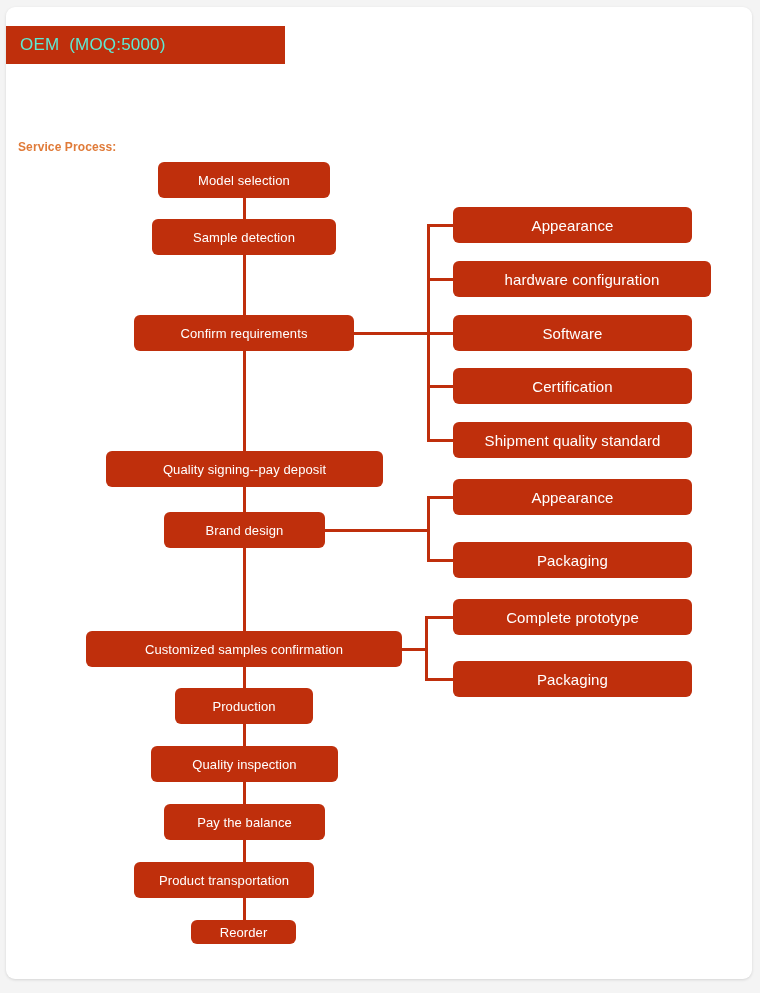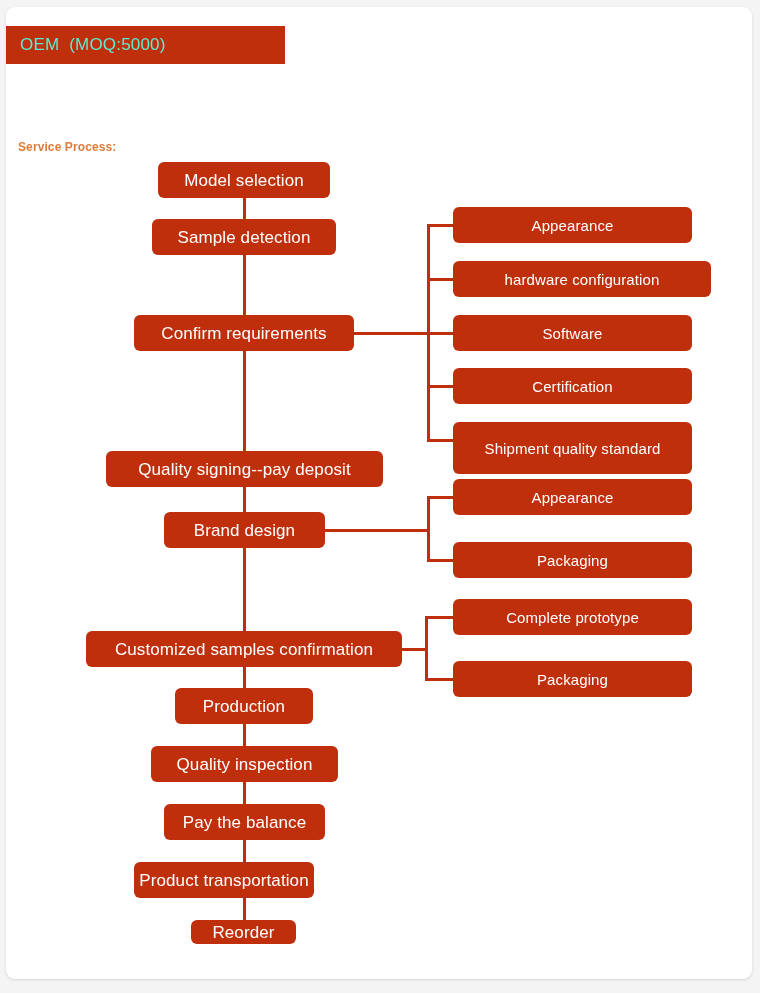--- a/index.html
+++ b/index.html
@@ -68,21 +68,21 @@
 
   .node {
     position: absolute;
     background: #bf2f0c;
     border-radius: 6px;
     color: #ffffff;
     display: flex;
     align-items: center;
     justify-content: center;
     box-sizing: border-box;
-    font-size: 17px;
+    font-size: 13px;
     line-height: 1;
     white-space: nowrap;
     letter-spacing: 0.1px;
     z-index: 2;
   }
   .node.sub {
     font-size: 15px;
   }
 
   .line {
@@ -159,21 +159,21 @@
       </div>
       <div class="node sub" style="left: 447px; top: 254px; width: 258px; height: 36px;">
         <span>hardware configuration</span>
       </div>
       <div class="node sub" style="left: 447px; top: 308px; width: 239px; height: 36px;">
         <span>Software</span>
       </div>
       <div class="node sub" style="left: 447px; top: 361px; width: 239px; height: 36px;">
         <span>Certification</span>
       </div>
-      <div class="node sub" style="left: 447px; top: 415px; width: 239px; height: 52px;">
+      <div class="node sub" style="left: 447px; top: 415px; width: 239px; height: 36px;">
         <span>Shipment quality standard</span>
       </div>
       <div class="node sub" style="left: 447px; top: 472px; width: 239px; height: 36px;">
         <span>Appearance</span>
       </div>
       <div class="node sub" style="left: 447px; top: 535px; width: 239px; height: 36px;">
         <span>Packaging</span>
       </div>
       <div class="node sub" style="left: 447px; top: 592px; width: 239px; height: 36px;">
         <span>Complete prototype</span>

